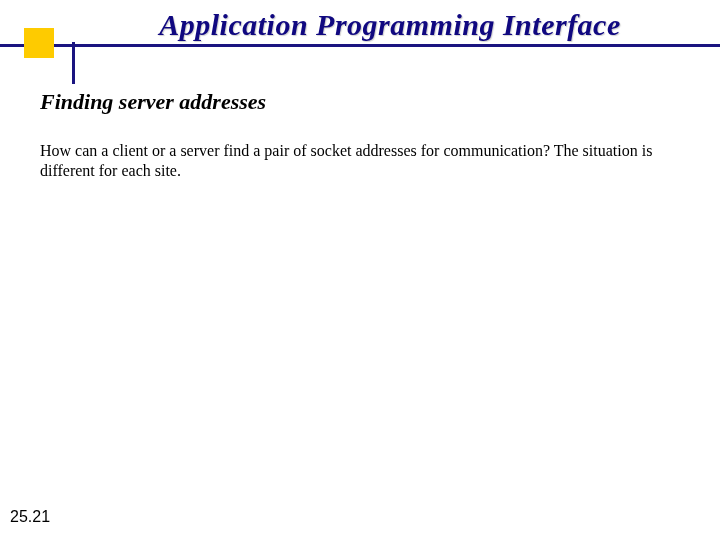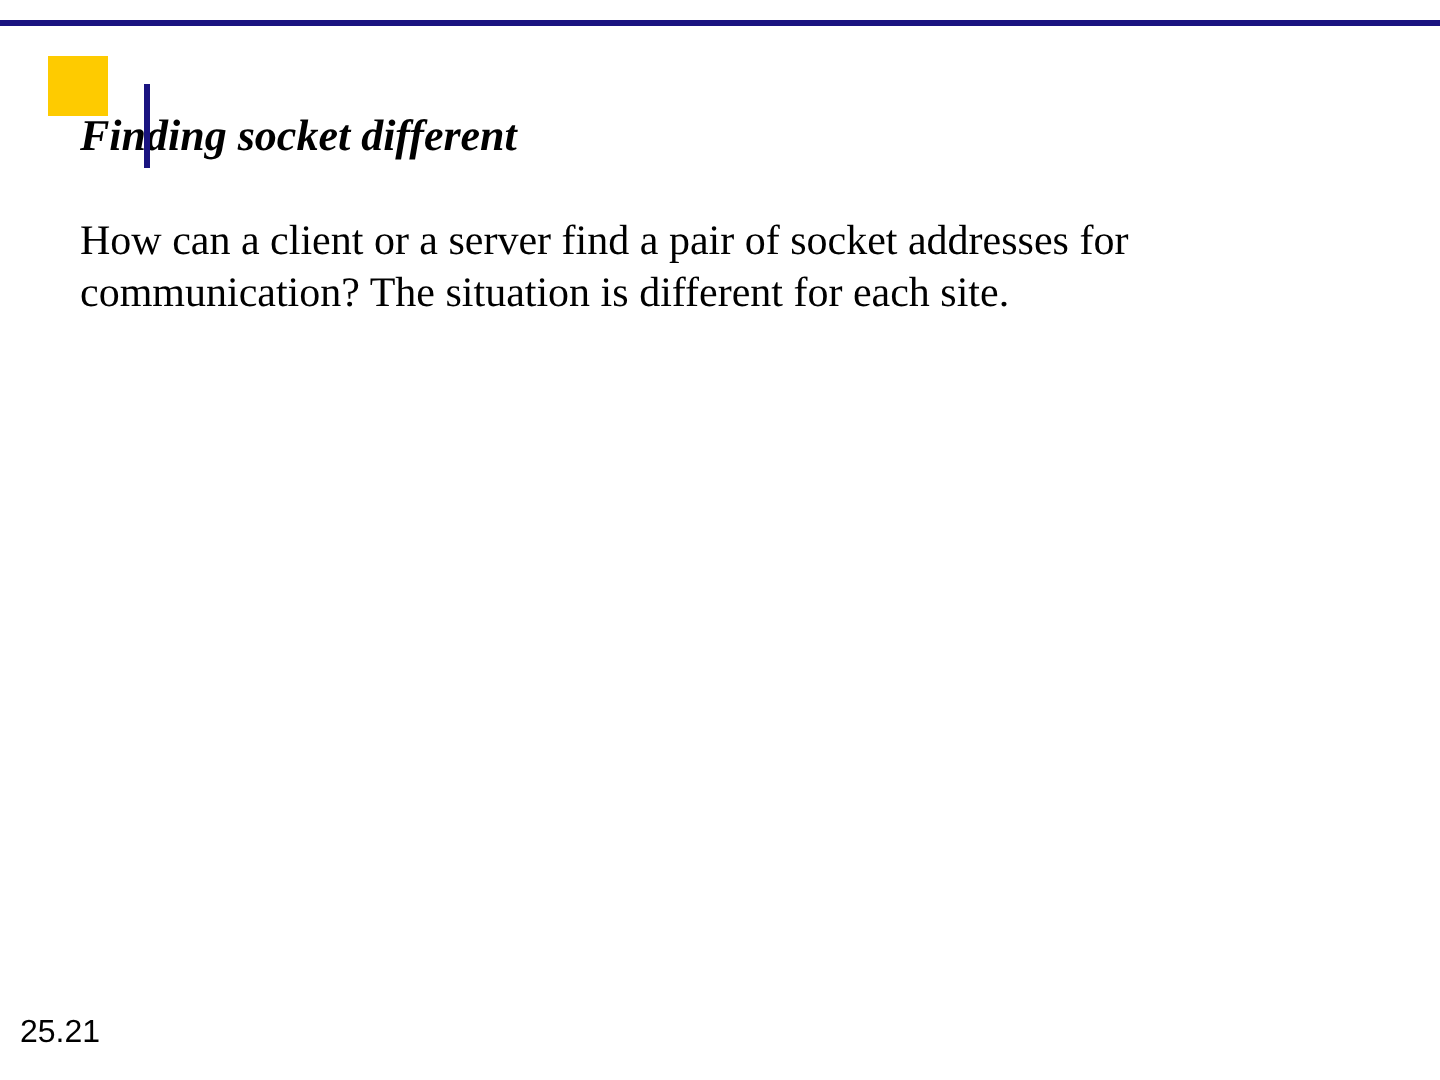--- a/index.html
+++ b/index.html
@@ -57,40 +57,41 @@
       padding: 42px 40px 0 40px;
     }
     .subtitle {
       font-size: 22px;
       font-weight: bold;
       font-style: italic;
       color: #000;
       margin-bottom: 26px;
     }
     .body-text {
-      font-size: 21px;
+      font-size: 16px;
       color: #000;
       line-height: 1.25;
     }
     .page-number {
       position: absolute;
       left: 10px;
       bottom: 14px;
       font-family: Arial, Helvetica, sans-serif;
       font-size: 16px;
       color: #000;
     }
   </style>
 </head>
 <body>
 
 <div class="header-area">
+  <div class="title">Application Programming Interface</div>
   <hr class="horizontal-line">
   <div class="yellow-square"></div>
   <div class="vertical-line"></div>
 </div>
 
 <div class="content">
-  <div class="subtitle">Finding socket different</div>
+  <div class="subtitle">Finding server addresses</div>
   <div class="body-text">How can a client or a server find a pair of socket addresses for communication? The situation is different for each site.</div>
 </div>
 
 <div class="page-number">25.21</div>
 
 </body></html>

